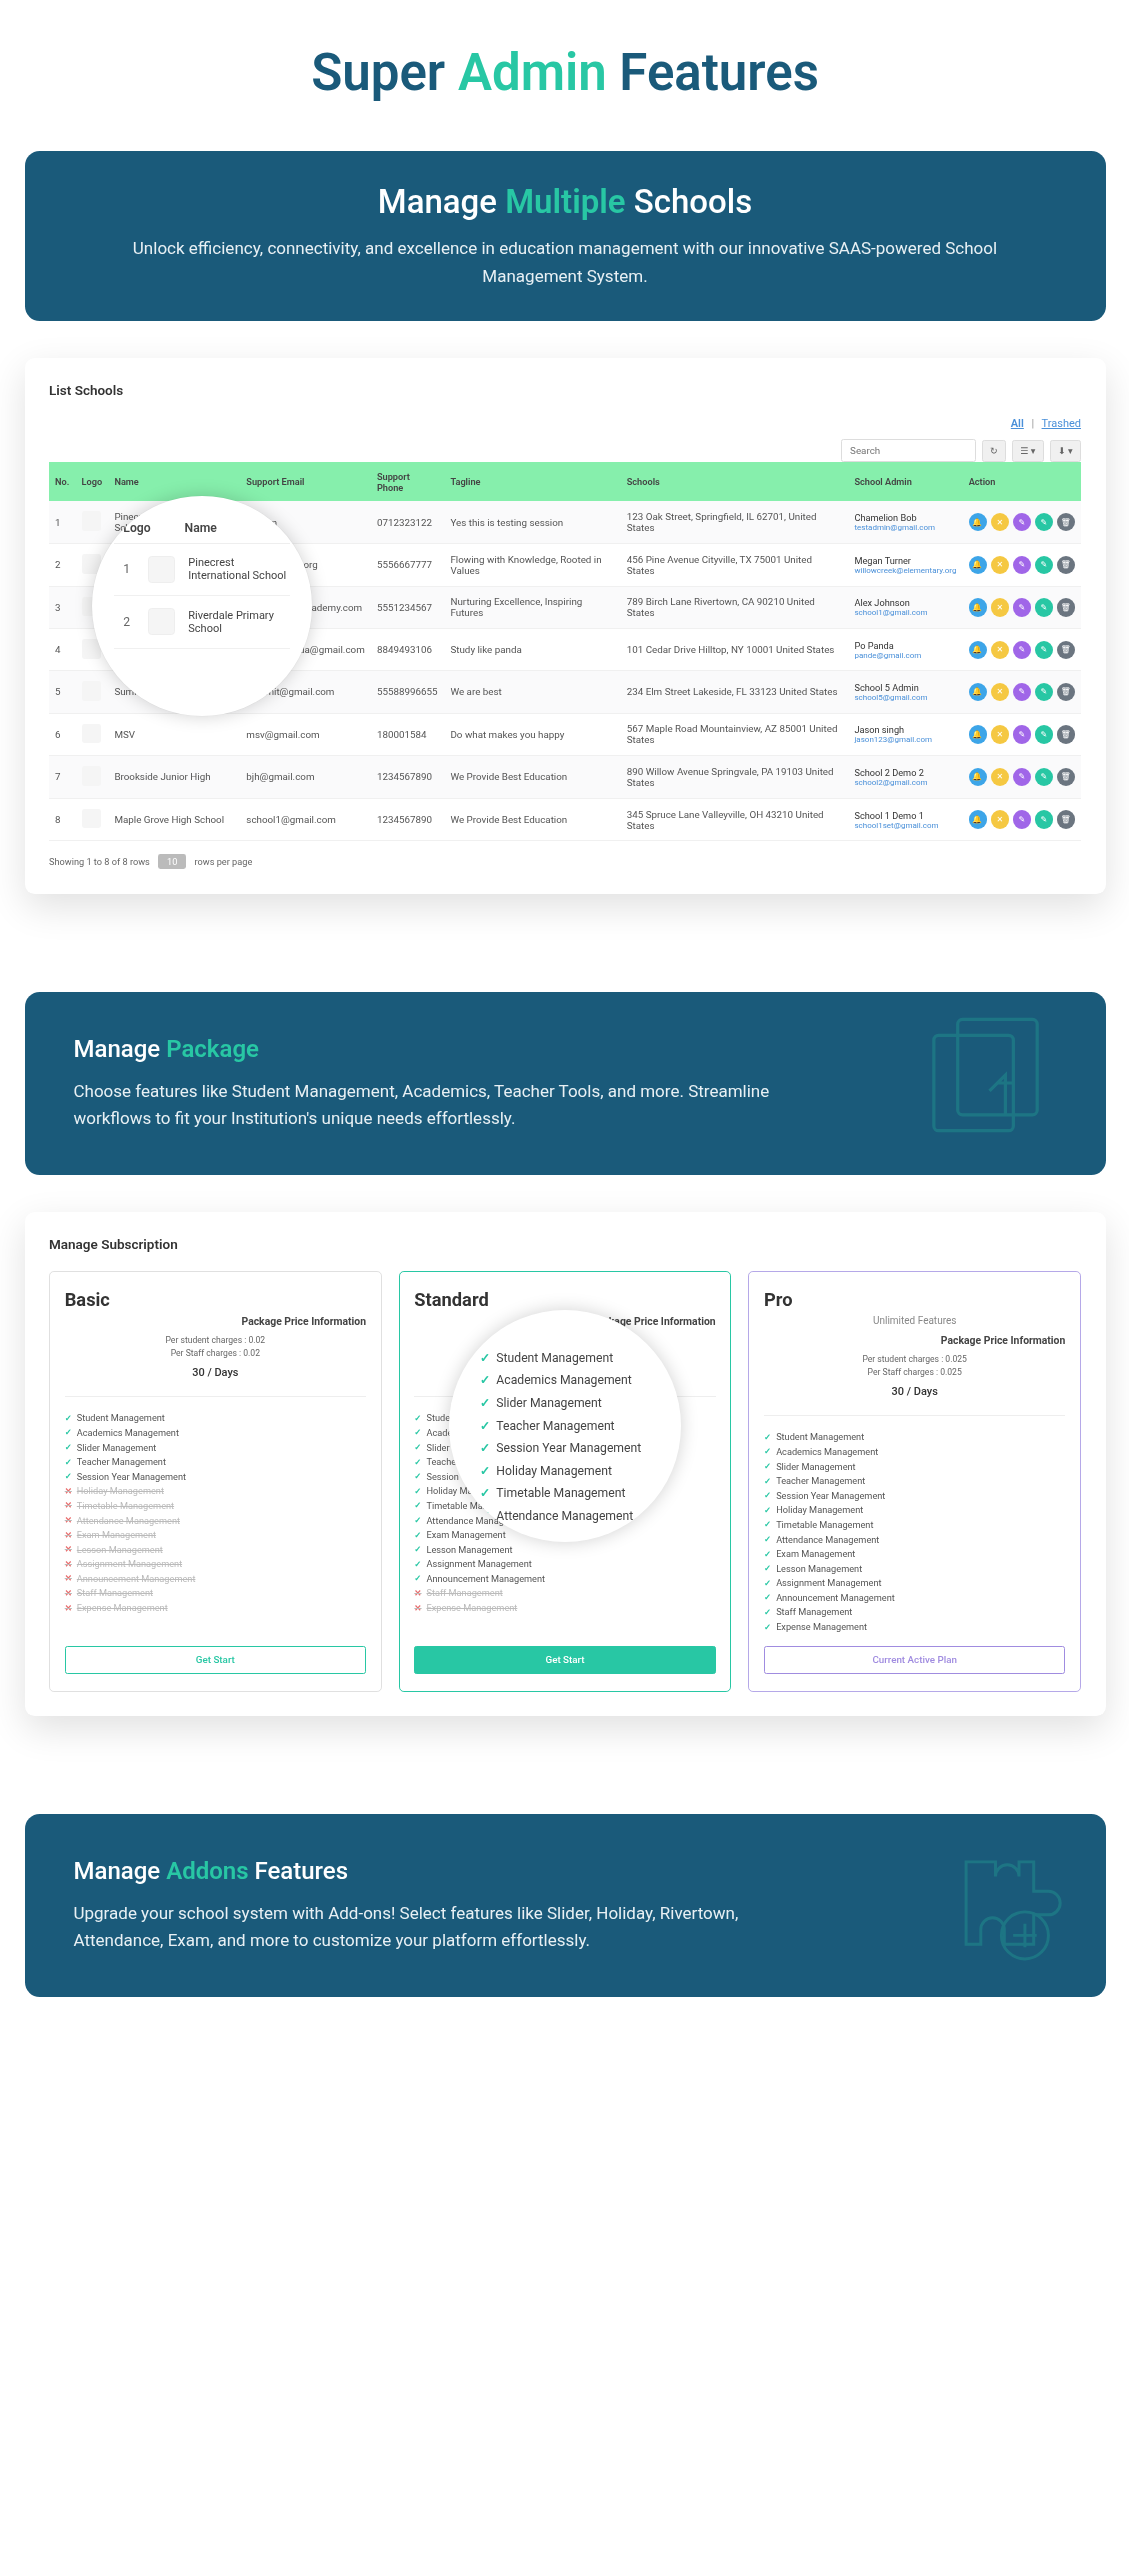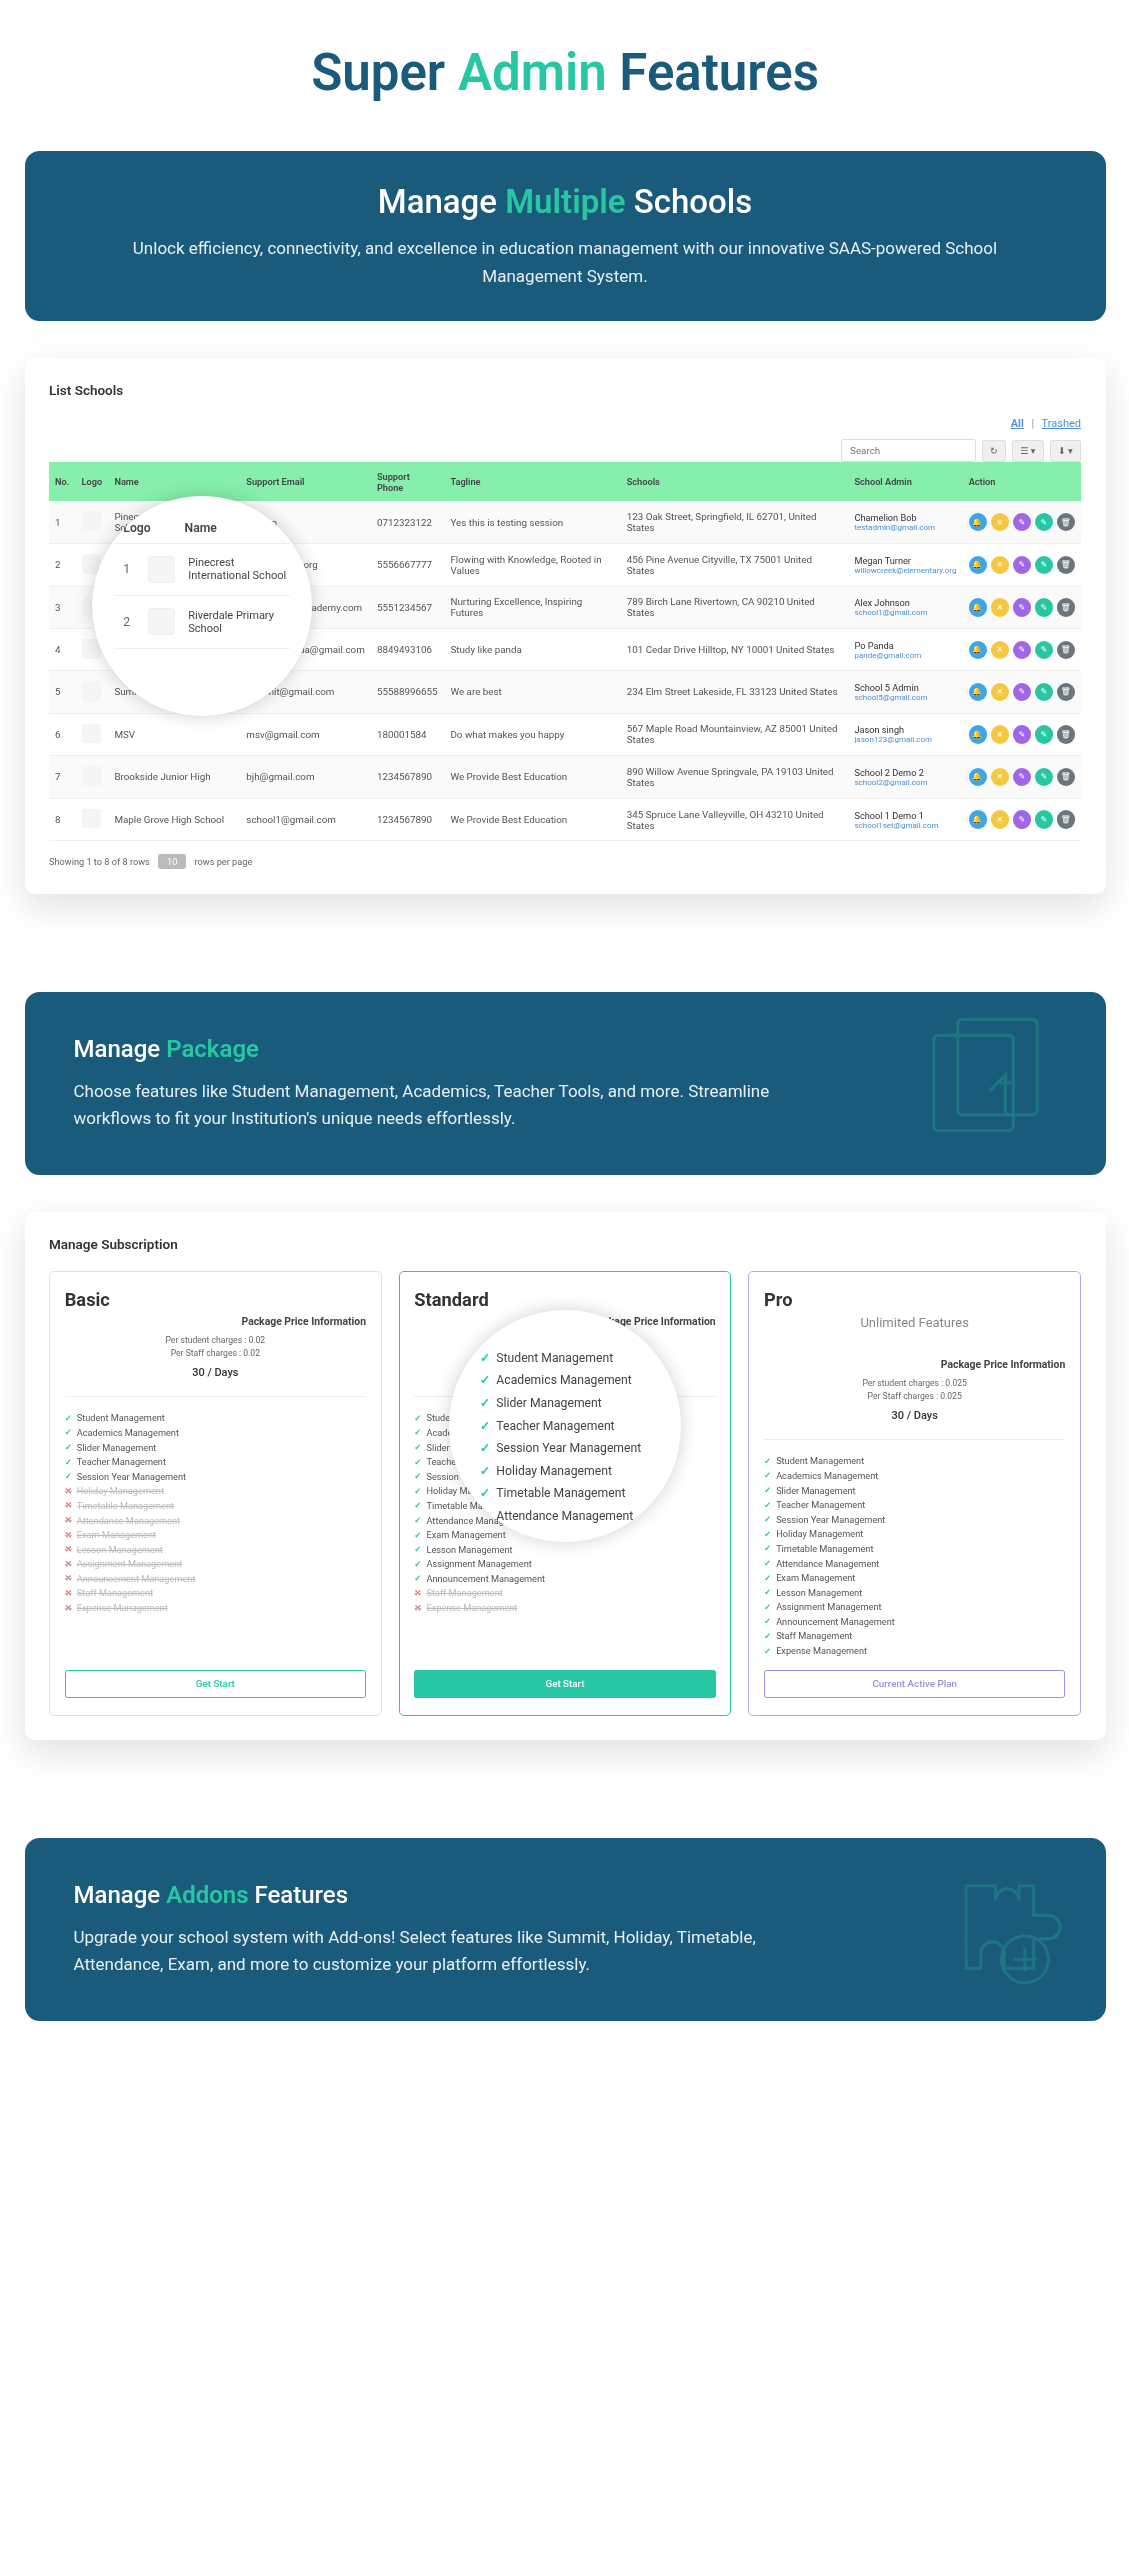--- a/index.html
+++ b/index.html
@@ -45,21 +45,21 @@
 .zoom-lens .zh{display:flex;gap:18.3px;padding:7.3px 0;font-weight:600;border-bottom:0.6px solid #eee;color:#444;padding-left:9.8px}
 .zoom-lens .zr{display:flex;gap:13.5px;padding:12.2px 0;align-items:center;border-bottom:0.6px solid #f0f0f0;padding-left:9.8px}
 .zoom-lens .zr .zno{width:11px;color:#666}
 .zoom-lens .zr .zlogo{width:27px;height:27px;border-radius:3.7px;background:#f5f5f5;border:0.6px solid #eee}
 .zoom-lens .zr .zname{flex:1;color:#444;font-size:11px}
 .packages{display:flex;gap:17px;margin-top:12.2px}
 .pkg{flex:1;border:0.6px solid #e0e0e0;border-radius:4.9px;padding:17px 14.7px;display:flex;flex-direction:column;background:#fff}
 .pkg.featured{border:1.2px solid #28c7a4}
 .pkg.pro{border:0.6px solid #b5a8e8}
 .pkg-title{font-size:18.3px;font-weight:700;margin-bottom:4.9px;color:#333}
-.pkg-subtitle{text-align:center;font-size:13px;color:#888;margin-bottom:28px}
+.pkg-subtitle{text-align:center;font-size:10px;color:#888;margin-bottom:8px}
 .pkg-section-title{text-align:right;font-weight:700;font-size:10.4px;margin-bottom:6.1px;color:#444}
 .pkg-pricing{text-align:center;font-size:8.6px;color:#666;line-height:1.6;margin-bottom:4.9px}
 .pkg-period{text-align:center;font-size:11px;font-weight:500;margin-bottom:9.8px;color:#333}
 .pkg-divider{border:none;border-top:0.6px solid #eee;margin:7.3px 0}
 .pkg-features{list-style:none;margin:6.1px 0 12.2px}
 .pkg-features li{font-size:9.2px;padding:1.8px 0;display:flex;align-items:center;gap:4.9px;color:#555}
 .pkg-features li.off{color:#bbb;text-decoration:line-through}
 .pkg-features li::before{content:"✓";color:#28c7a4;font-weight:700;font-size:8.6px}
 .pkg-features li.off::before{content:"✕";color:#e86b6b}
 .pkg-btn{border:0.6px solid #28c7a4;background:#fff;color:#28c7a4;text-align:center;padding:7.3px;border-radius:2.4px;font-size:9.8px;font-weight:500;margin-top:auto}
@@ -419,20 +419,20 @@
         <li>Timetable Management</li>
         <li>Attendance Management</li>
       </ul>
   </div>
 </div>
 
 <div class="banner left-align" style="margin-bottom:0">
   <h2 class="banner-title">
     <span>Manage </span><span class="accent">Addons</span><span> Features</span>
   </h2>
-  <p class="banner-desc">Upgrade your school system with Add-ons! Select features like Summit, Holiday, Timetable, Attendance, Exam, and more to customize your platform effortlessly.</p>
+  <p class="banner-desc">Upgrade your school system with Add-ons! Select features like Slider, Holiday, Rivertown, Attendance, Exam, and more to customize your platform effortlessly.</p>
   <svg class="banner-icon" width="147" height="147" viewBox="0 0 100 100" fill="none" stroke="#28c7a4" stroke-width="2">
       <path d="M30 20 h20 v10 a8 8 0 0 1 16 0 v-10 h10 v20 h10 a8 8 0 0 1 0 16 h-10 v20 h-20 v-10 a8 8 0 0 0-16 0 v10 h-10 v-56z"></path>
       <circle cx="70" cy="70" r="16"></circle>
       <path d="M70 62 v16 M62 70 h16"></path>
     </svg>
 </div>
 
 
 </body></html>

